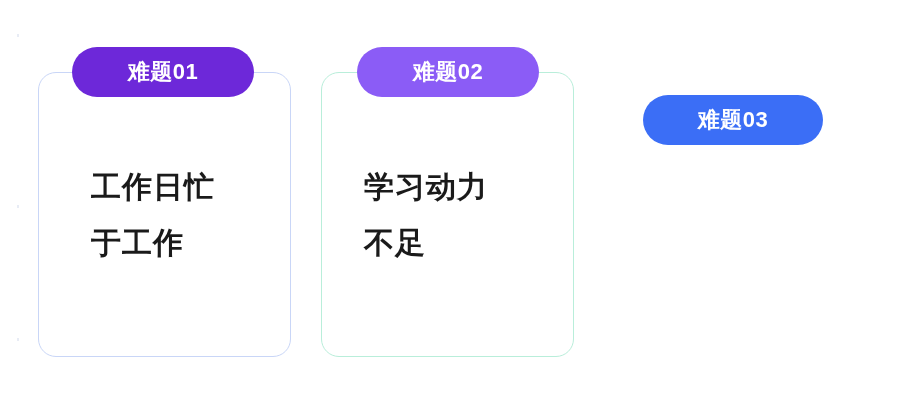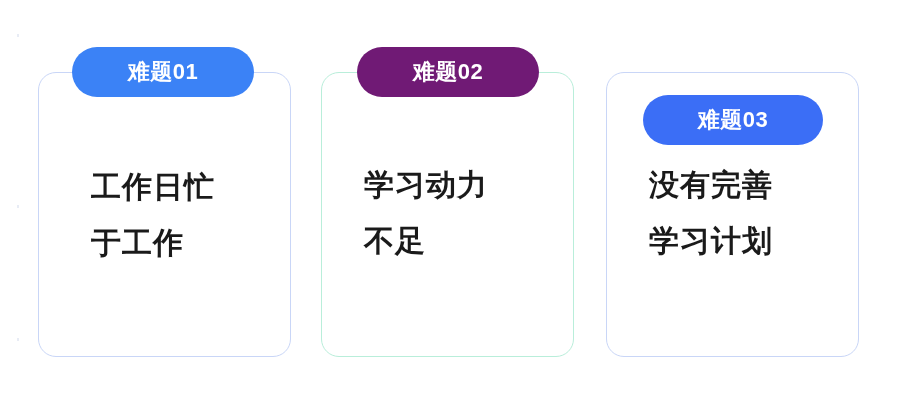--- a/index.html
+++ b/index.html
@@ -54,34 +54,34 @@
     display: flex;
     align-items: center;
     justify-content: center;
     color: #ffffff;
     font-size: 22px;
     font-weight: bold;
     letter-spacing: 0.5px;
     white-space: nowrap;
     z-index: 5;
   }
-  .badge.b1 { left: 72px;  width: 182px; background: #3b82f6; }
-  .badge.b2 { left: 357px; width: 182px; background: #701a75; }
+  .badge.b1 { left: 72px;  width: 182px; background: #6d28d9; }
+  .badge.b2 { left: 357px; width: 182px; background: #8b5cf6; }
   .badge.b3 { left: 643px; width: 180px; background: #3B6EF6; margin-top: 48px; }
 
   .card-body {
     position: absolute;
     left: 0;
     top: 86px;
     width: 100%;
     box-sizing: border-box;
     padding: 0 0 0 52px;
   }
   .card.c2 .card-body,
-  .card.c3 .card-body { padding-left: 42px; font-family: Liberation Mono, monospace; }
+  .card.c3 .card-body { padding-left: 42px; }
 
   .card-text {
     font-size: 30px;
     font-weight: bold;
     color: #1a1a1a;
     line-height: 56px;
     letter-spacing: 1px;
     white-space: pre-line;
   }
 </style>
@@ -107,23 +107,17 @@
   <div class="card c2">
     <div class="card-body">
       <div class="card-text">学习动力
 不足</div>
     </div>
   </div>
   <div class="badge b2">
     <span>难题02</span>
   </div>
 
-  <div class="card c3">
-    <div class="card-body">
-      <div class="card-text">没有完善
-学习计划</div>
-    </div>
-  </div>
   <div class="badge b3">
     <span>难题03</span>
   </div>
 
 </div>
 
 </body></html>

